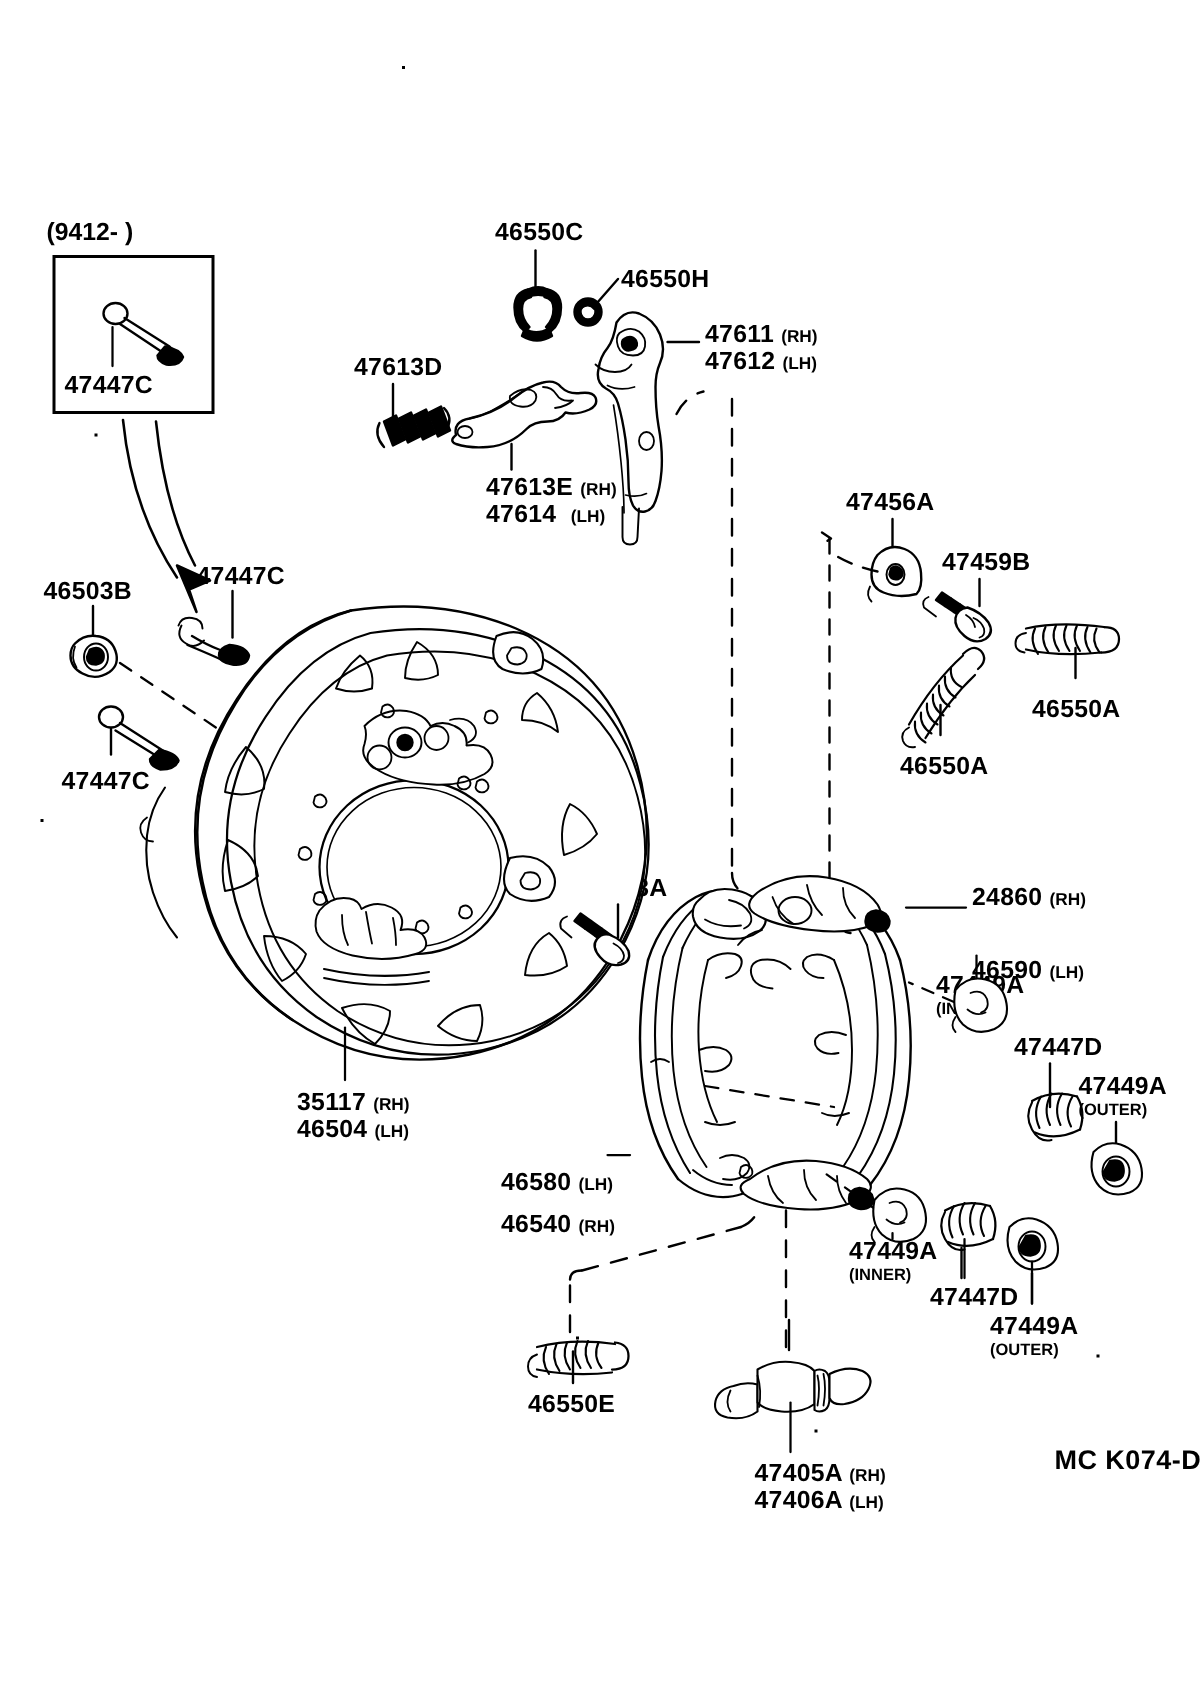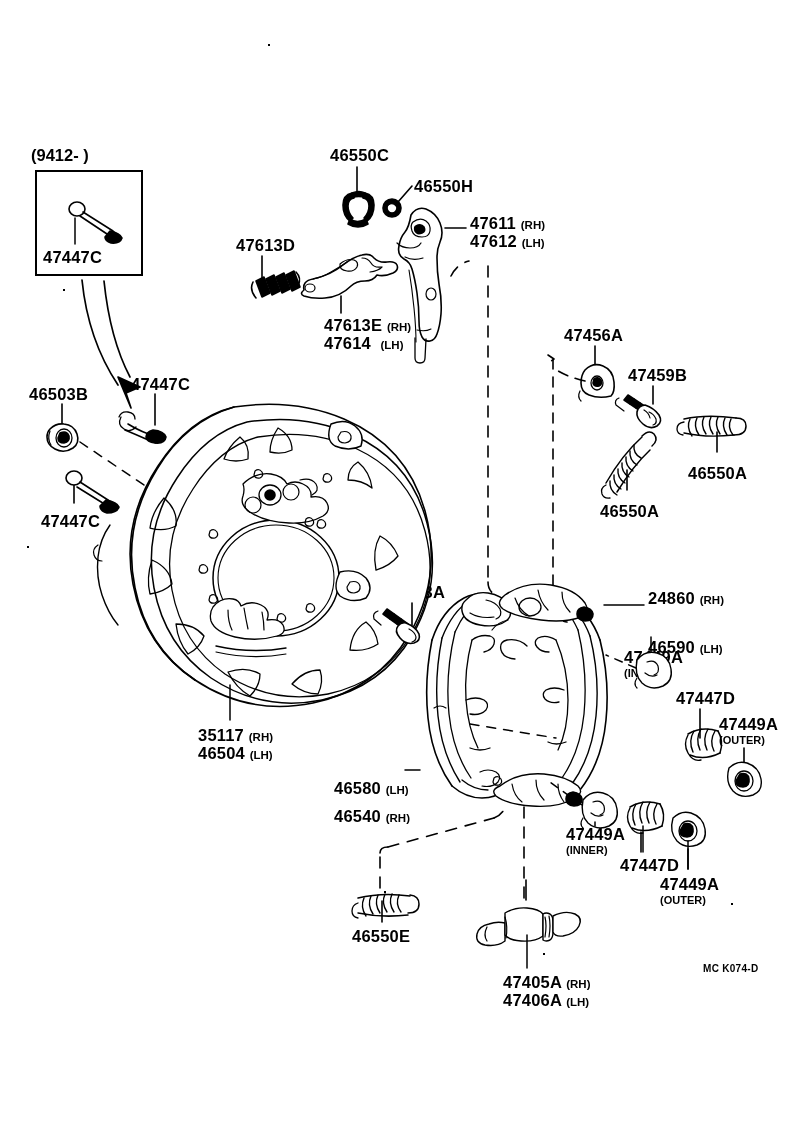--- a/index.html
+++ b/index.html
@@ -36,21 +36,21 @@
     display: block;
     font-size: 11px;
     font-weight: bold;
     letter-spacing: 0px;
     line-height: 13px;
   }
   .refcode {
     position: absolute;
     font-family: "Liberation Sans", sans-serif;
     font-weight: bold;
-    font-size: 10px;
+    font-size: 18px;
     letter-spacing: 0.3px;
     white-space: nowrap;
   }
   .headerline {
     position: absolute;
     font-family: "Liberation Sans", sans-serif;
     font-weight: bold;
     font-size: 16.5px;
     white-space: nowrap;
   }

